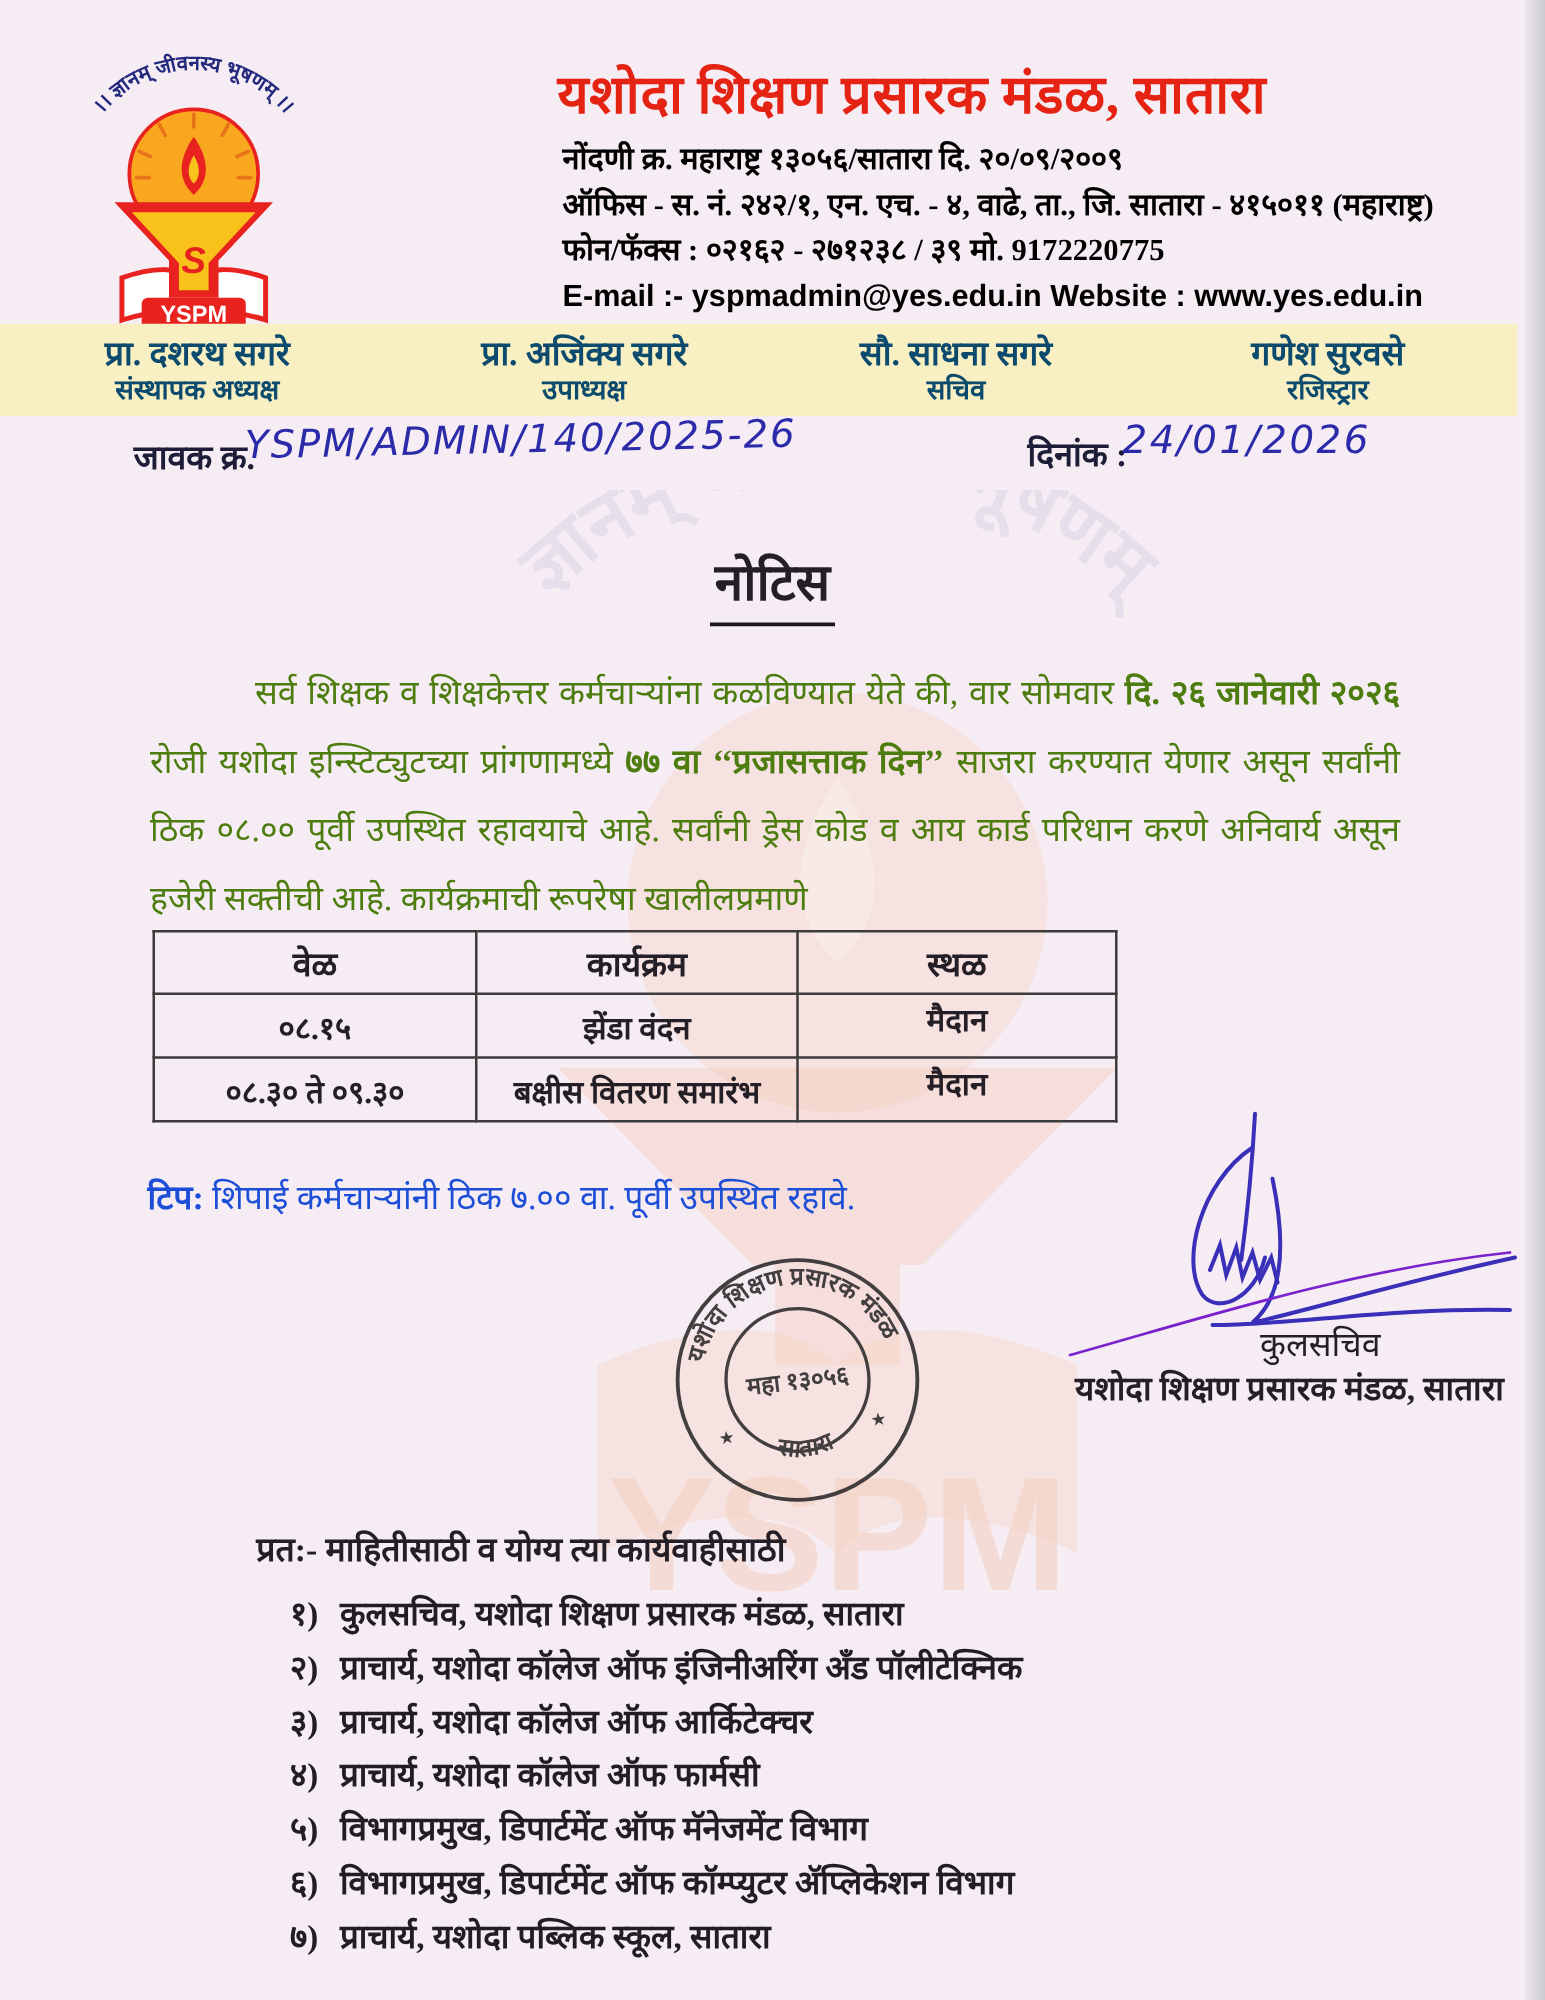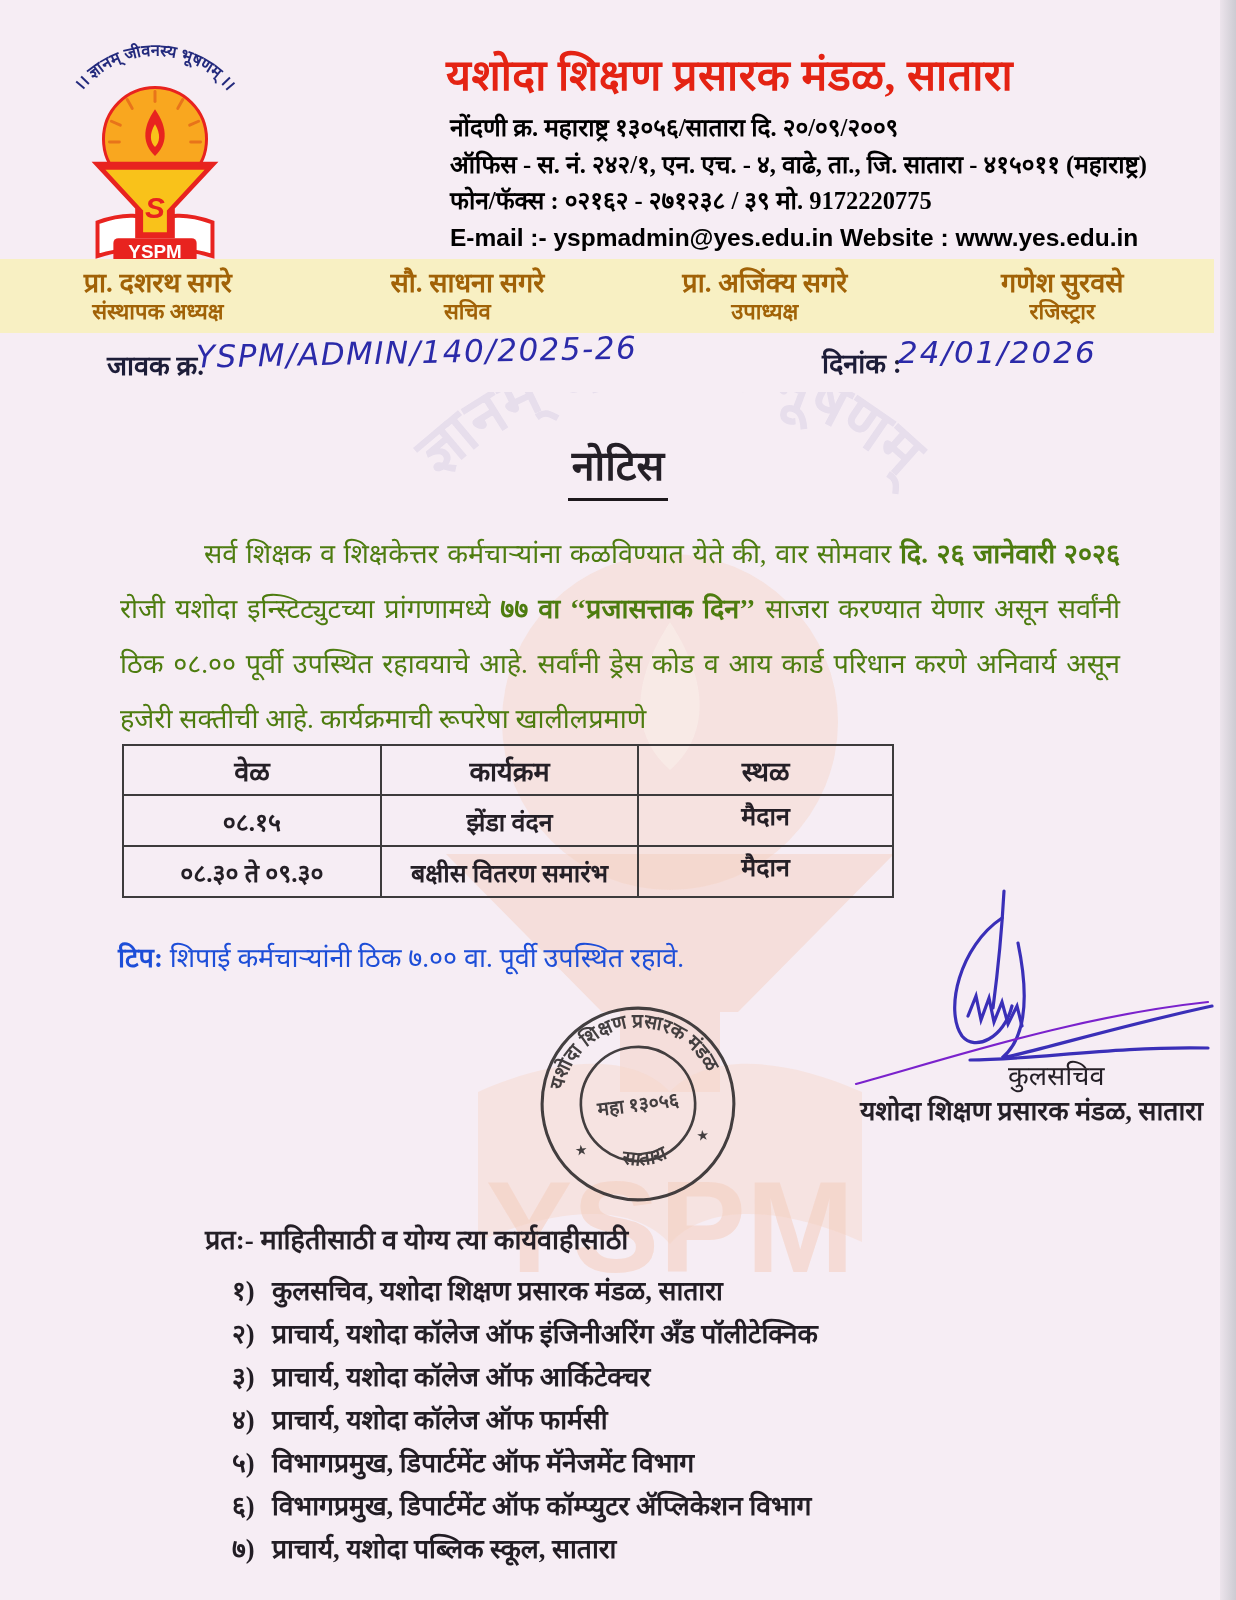--- a/index.html
+++ b/index.html
@@ -14,21 +14,21 @@
   
   .org-title{left:446px; top:44px; width:680px; font-size:43px; font-weight:700;
     color:#e42313; letter-spacing:.5px; white-space:nowrap;}
   .contact{left:450px; top:110px; width:720px; font-size:24.5px; font-weight:700;
     color:#000000; line-height:36.5px;}
   .contact .latin{font-family:"Liberation Sans", sans-serif; font-weight:600;}
   .logo-wrap{left:46px; top:28px; width:218px; height:238px;}
   
   .band{left:0; top:259px; width:1214px; height:74px; background:#f8f0c3;
     display:grid; grid-template-columns:26% 25% 24% 25%; align-items:center; z-index:1;}
-  .band .cell{text-align:center; color:#a16207; line-height:1.15;}
+  .band .cell{text-align:center; color:#0c4a6e; line-height:1.15;}
   .band .nm{font-size:27px; font-weight:700;}
   .band .tl{font-size:22px; font-weight:700;}
   
   .ref-label{font-size:27px; font-weight:700; color:#1d1d38; white-space:nowrap;margin-left:12px;}
   .hand{font-family:"DejaVu Sans", sans-serif; font-style:italic; font-weight:500;
     color:#2b2aa9; white-space:nowrap;}
   .out-label{left:95px; top:346px;}
   .out-value{left:196px; top:334px; font-size:31px; letter-spacing:1.5px; transform:rotate(-1.2deg);}
   .date-label{left:810px; top:344px;}
   .date-value{left:898px; top:334px; font-size:31px; letter-spacing:2px;}
@@ -110,26 +110,26 @@
     <div>फोन/फॅक्स : ०२१६२ - २७१२३८ / ३९ मो. 9172220775</div>
     <div class="latin">E-mail :- yspmadmin@yes.edu.in   Website : www.yes.edu.in</div>
   </div>
 
   <div class="z band">
     <div class="cell">
       <div class="nm">प्रा. दशरथ सगरे</div>
       <div class="tl">संस्थापक अध्यक्ष</div>
     </div>
     <div class="cell">
+      <div class="nm">प्रा. अजिंक्य सगरे</div>
+      <div class="tl">उपाध्यक्ष</div>
+    </div>
+    <div class="cell">
       <div class="nm">सौ. साधना सगरे</div>
       <div class="tl">सचिव</div>
-    </div>
-    <div class="cell">
-      <div class="nm">प्रा. अजिंक्य सगरे</div>
-      <div class="tl">उपाध्यक्ष</div>
     </div>
     <div class="cell">
       <div class="nm">गणेश सुरवसे</div>
       <div class="tl">रजिस्ट्रार</div>
     </div>
   </div>
 
   <div class="z ref-label out-label">जावक क्र.</div>
   <div class="z hand out-value">YSPM/ADMIN/140/2025-26</div>
   <div class="z ref-label date-label">दिनांक :</div>

